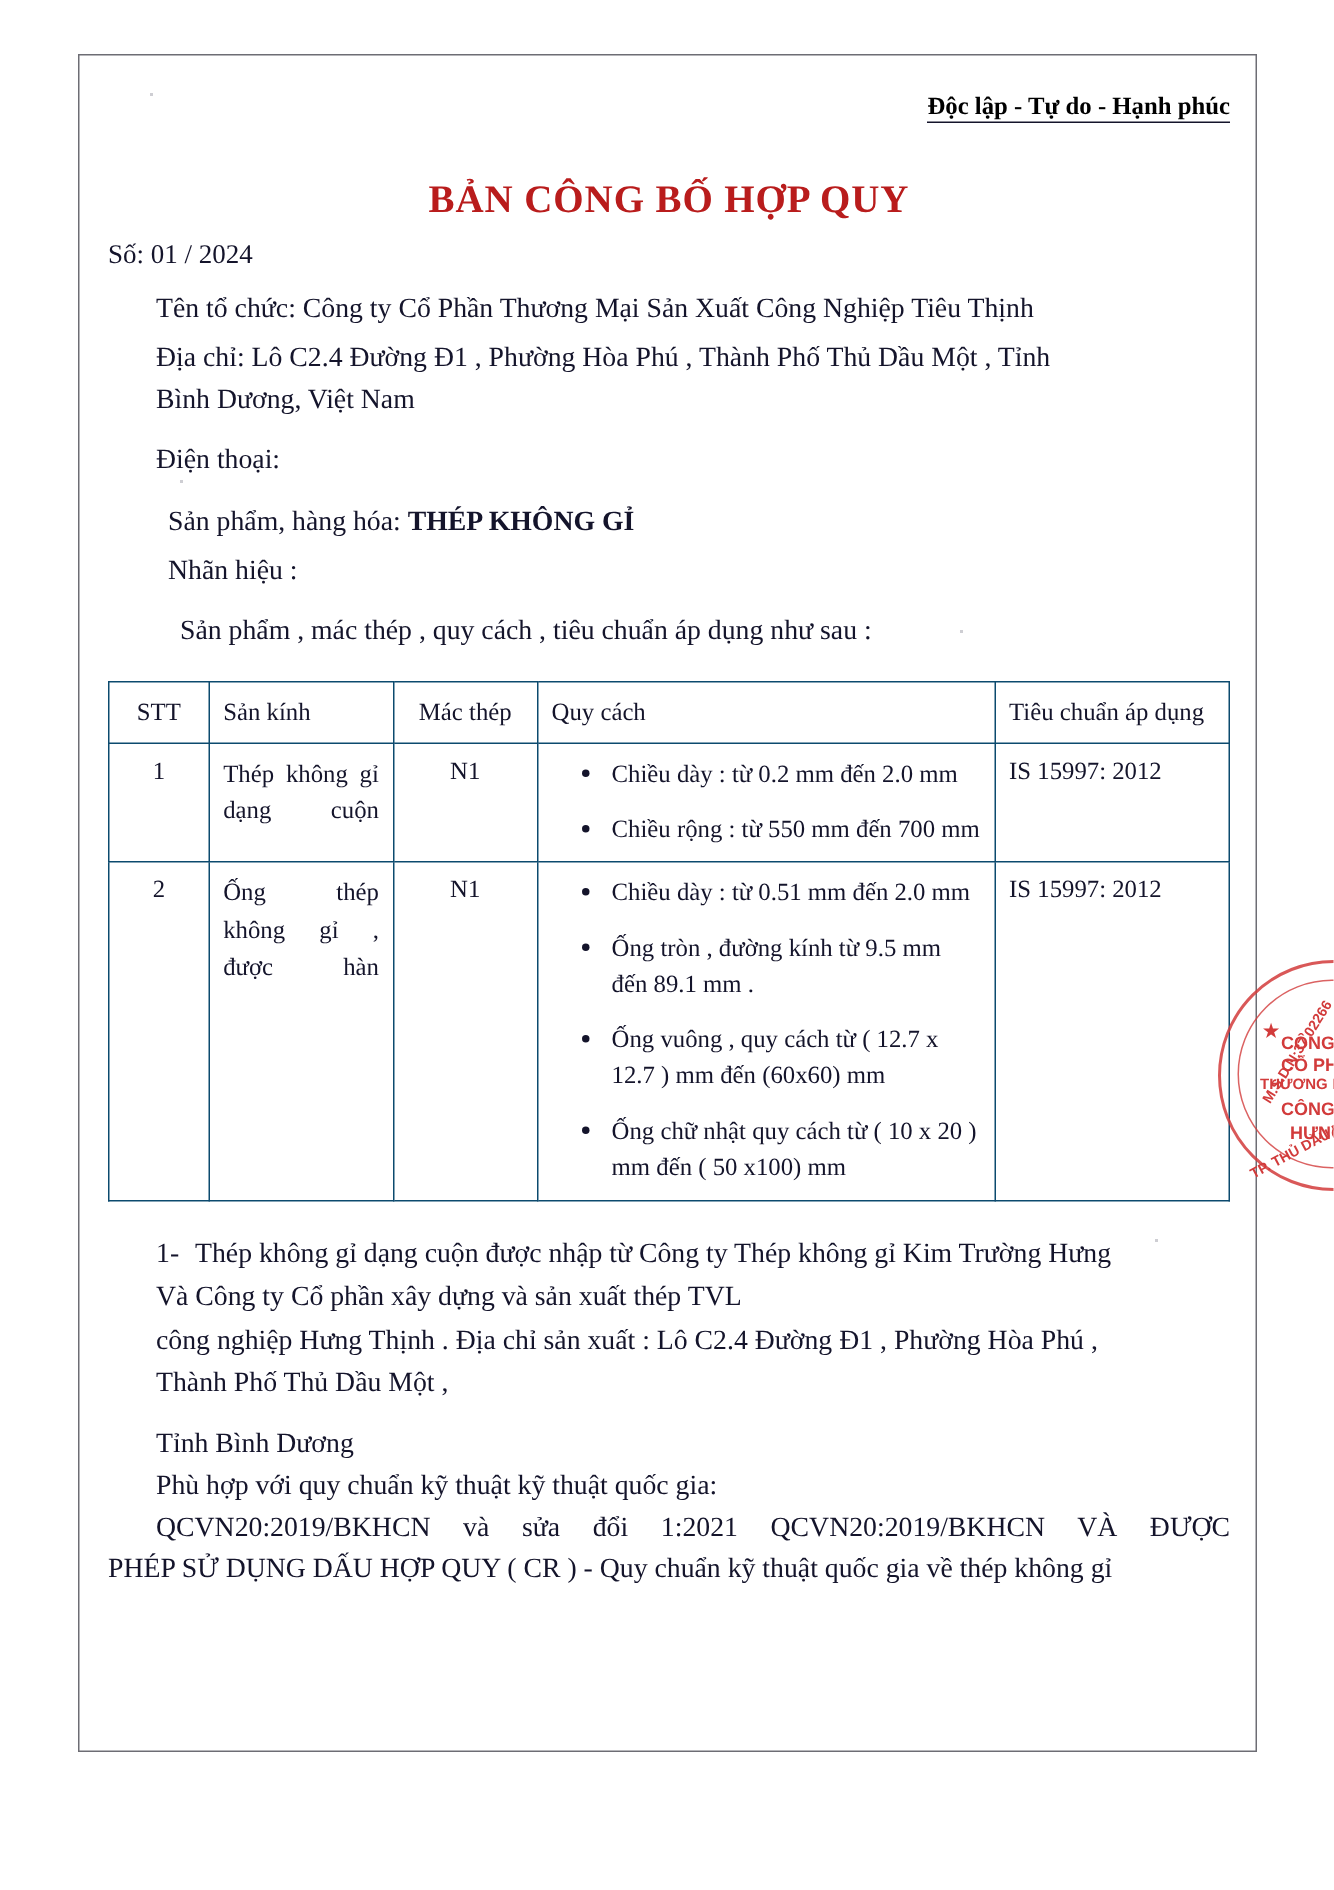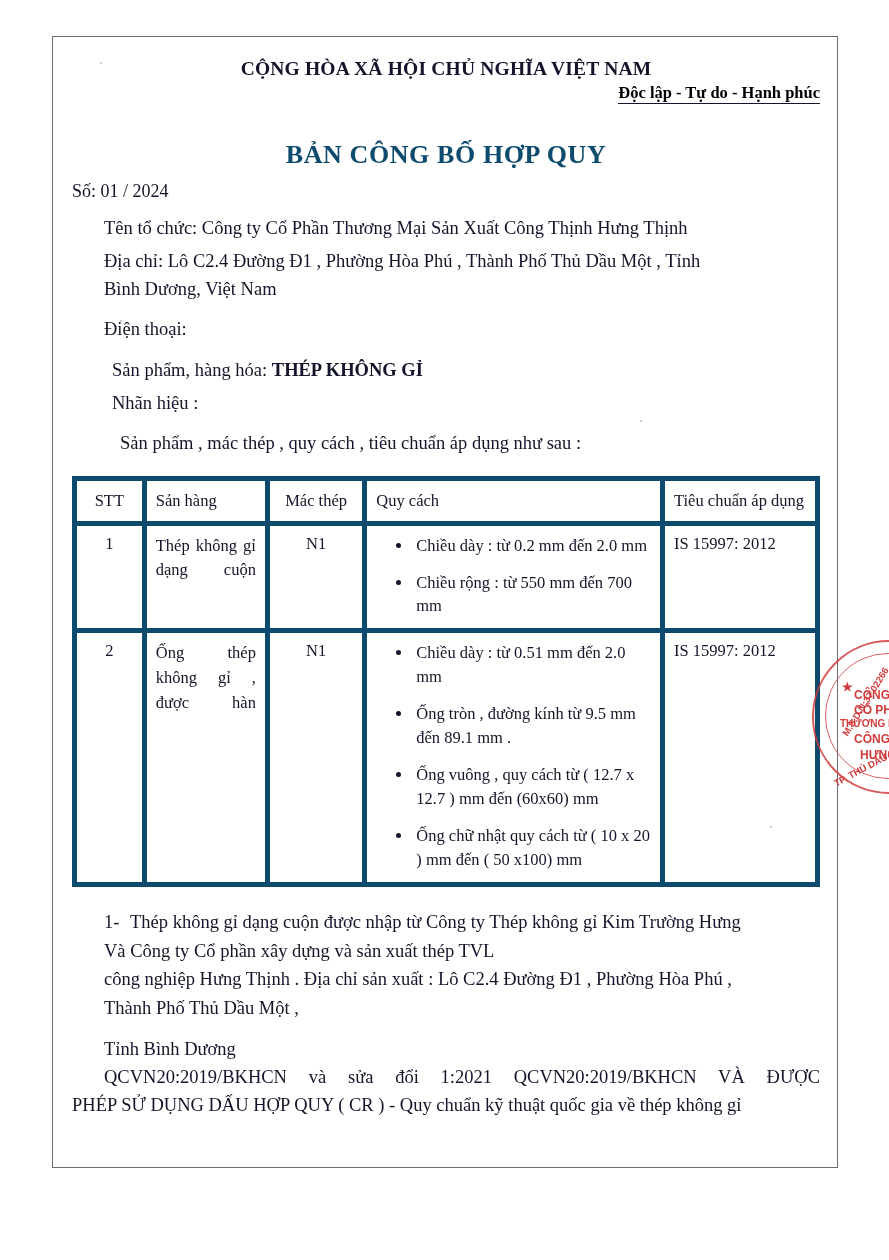--- a/index.html
+++ b/index.html
@@ -58,21 +58,21 @@
     border-bottom: 1.4px solid #14142b;
     padding-bottom: 1px;
   }
 
   .main-title {
     text-align: center;
     font-weight: bold;
     font-size: 26px;
     margin-top: 37px;
     letter-spacing: 0.6px;
-    color: #0c4a6e;
+    color: #b91c1c;
   }
   .doc-number {
     font-size: 18px;
     margin-top: 11px;
     color: #14142b;
   }
 
   .para {
     font-size: 18.5px;
     line-height: 1.48;
@@ -87,21 +87,21 @@
 
   
   table.spec {
     margin-top: 18px;
     width: 748px;
     border-collapse: collapse;
     font-size: 16.5px;
     color: #14142b;
   }
   table.spec th, table.spec td {
-    border: 5px solid #0c4a6e;
+    border: 1px solid #0c4a6e;
     vertical-align: top;
     padding: 8px 9px;
     font-weight: normal;
   }
   table.spec thead td {
     padding-top: 10px;
     padding-bottom: 10px;
   }
   .c-stt   { width: 52px; text-align: center; }
   .c-prod  { width: 118px; }
@@ -216,40 +216,39 @@
 </style>
 </head>
 <body>
 
 <div id="page">
 
   <div class="scan-frame"></div>
 
   <div class="doc-body">
 
-    <div class="nat-title">CỘNG HÒA XÃ HỘI CHỦ NGHĨA VIỆT NAM</div>
     <div class="nat-sub"><span>Độc lập - Tự do - Hạnh phúc</span></div>
 
     <div class="main-title">BẢN CÔNG BỐ HỢP QUY</div>
     <div class="doc-number">Số: 01 / 2024</div>
 
-    <div class="para indent-1">Tên tổ chức: Công ty Cổ Phần Thương Mại Sản Xuất Công Thịnh Hưng Thịnh</div>
+    <div class="para indent-1">Tên tổ chức: Công ty Cổ Phần Thương Mại Sản Xuất Công Nghiệp Tiêu Thịnh</div>
     <div class="para indent-1" style="margin-top:6px;">Địa chỉ: Lô C2.4 Đường Đ1 , Phường Hòa Phú , Thành Phố Thủ Dầu Một , Tỉnh</div>
     <div class="para" style="margin-top:0;padding-left:32px;">Bình Dương, Việt Nam</div>
     <div class="para indent-1">Điện thoại:</div>
 
     <div class="para indent-2"><span>Sản phẩm, hàng hóa: </span><span class="bold">THÉP KHÔNG GỈ</span></div>
     <div class="para indent-2" style="margin-top:6px;">Nhãn hiệu :</div>
     <div class="para indent-3">Sản phẩm , mác thép , quy cách , tiêu chuẩn áp dụng như sau :</div>
 
     <table class="spec">
       <thead>
         <tr>
           <td class="c-stt">STT</td>
-          <td class="c-prod">Sản hàng</td>
+          <td class="c-prod">Sản kính</td>
           <td class="c-mac">Mác thép</td>
           <td class="c-quy">Quy cách</td>
           <td class="c-std">Tiêu chuẩn áp dụng</td>
         </tr>
       </thead>
       <tbody>
         <tr>
           <td class="c-stt">1</td>
           <td class="c-prod cell-justify">Thép không gỉ dạng cuộn</td>
           <td class="c-mac">N1</td>
@@ -288,20 +287,21 @@
       <div class="note-row note-cont">
         <span>công nghiệp Hưng Thịnh . Địa chỉ sản xuất : Lô C2.4 Đường Đ1 , Phường Hòa Phú ,</span>
       </div>
       <div class="note-row note-cont">
         <span>Thành Phố Thủ Dầu Một ,</span>
       </div>
     </div>
 
     <div class="footer-block">
       <div class="footer-line fl-indent">Tỉnh Bình Dương</div>
+      <div class="footer-line fl-indent">Phù hợp với quy chuẩn kỹ thuật kỹ thuật quốc gia:</div>
       <div class="footer-line fl-just">QCVN20:2019/BKHCN và sửa đổi 1:2021  QCVN20:2019/BKHCN VÀ ĐƯỢC</div>
       <div class="footer-line" style="padding-left:0;">PHÉP SỬ DỤNG DẤU HỢP QUY ( CR ) -  Quy chuẩn kỹ thuật quốc gia về thép không gỉ</div>
     </div>
 
   </div>
 
   <div class="stamp">
     <div class="stamp-inner"></div>
     <div class="stamp-inner2"></div>
     <div class="stamp-text st-ms">M.S.D.N:37 02266</div>

